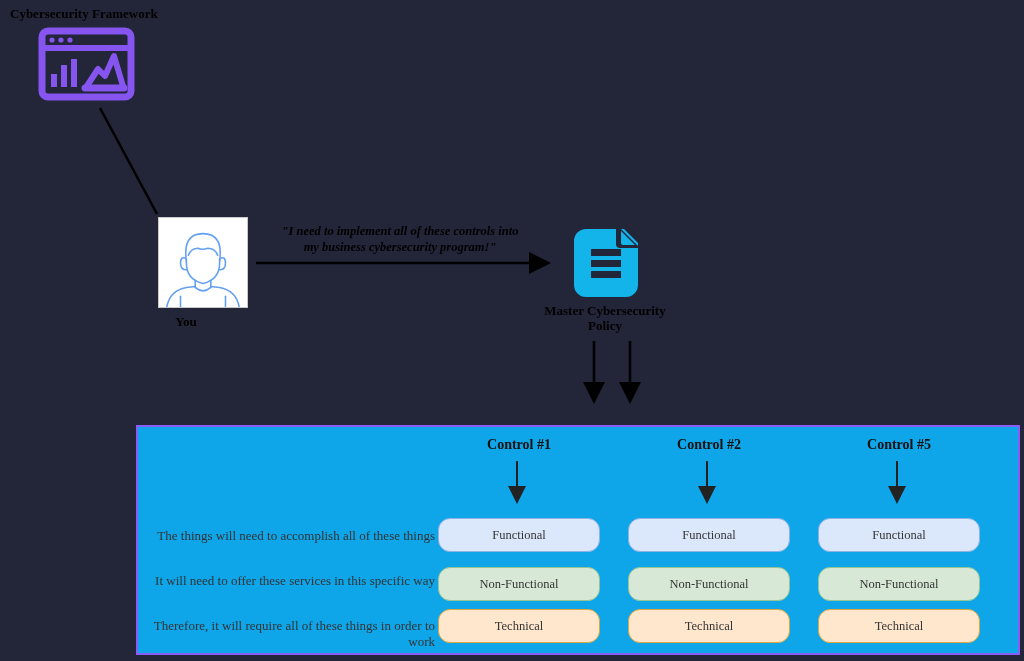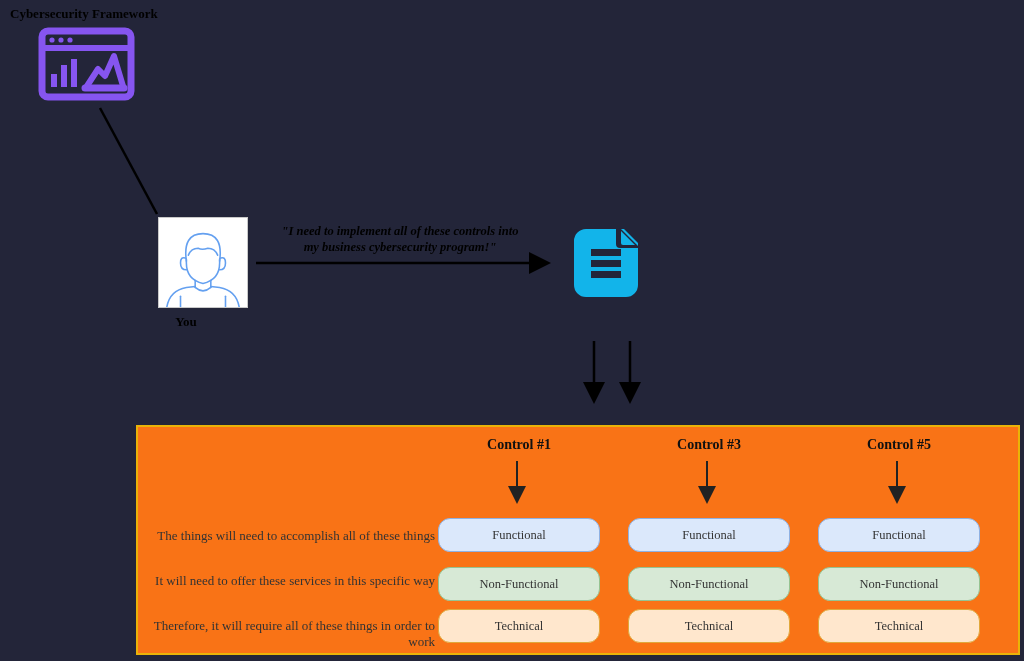--- a/index.html
+++ b/index.html
@@ -38,22 +38,22 @@
     border:1px solid #c9c9c9;
     box-sizing:border-box;
   }
   .overlay{
     position:absolute;left:0;top:0;width:1024px;height:661px;
     z-index:5;pointer-events:none;
   }
   .panel{
     position:absolute;
     left:136px;top:425px;width:880px;height:226px;
-    background:#f97316;
-    border:2px solid #eab308;
+    background:#0ea5e9;
+    border:2px solid #8b5cf6;
     box-sizing:content-box;
     z-index:1;
   }
   .col-header{
     position:absolute;
     top:10px;width:162px;
     text-align:center;
     font-size:14px;font-weight:bold;color:#111;
   }
   .col-header.c0{left:300px;}
@@ -135,24 +135,28 @@
   <div class="icon-box" style="left:573px;top:228px;">
     <svg width="66" height="70" viewBox="0 0 66 70">
       <path d="M 13,1 H 43 V 16 a 4,4 0 0 0 4,4 H 65 V 57 a 12,12 0 0 1 -12,12 H 13 A 12,12 0 0 1 1,57 V 13 A 12,12 0 0 1 13,1 Z" fill="#12b4ea"></path>
       <path d="M 48,1 L 65,18 V 15 L 51,1 Z" fill="#12b4ea"></path>
       <path d="M 48,3 L 62,17 L 50,17 a 2,2 0 0 1 -2,-2 Z" fill="#12b4ea"></path>
       <rect x="18" y="21" width="30" height="7" fill="#232539"></rect>
       <rect x="18" y="32" width="30" height="7" fill="#232539"></rect>
       <rect x="18" y="43" width="30" height="7" fill="#232539"></rect>
     </svg>
   </div>
+  <div class="lbl-dark policy-label">
+    <div>Master Cybersecurity</div>
+    <div>Policy</div>
+  </div>
 
   <div class="panel">
     <div class="col-header c0">Control #1</div>
-    <div class="col-header c1">Control #3</div>
+    <div class="col-header c1">Control #2</div>
     <div class="col-header c2">Control #5</div>
 
     <div class="row-label r0">The things will need to accomplish all of these things</div>
     <div class="row-label r2">Therefore, it will require all of these things in order to work</div>
     <div class="row-label r1">It will need to offer these services in this specific way</div>
 
     <div class="cbox c0 r0" style="background: rgb(219, 232, 251); border-color: rgb(143, 177, 227);">Functional</div>
     <div class="cbox c1 r0" style="background: rgb(219, 232, 251); border-color: rgb(143, 177, 227);">Functional</div>
     <div class="cbox c2 r0" style="background: rgb(219, 232, 251); border-color: rgb(143, 177, 227);">Functional</div>
 

